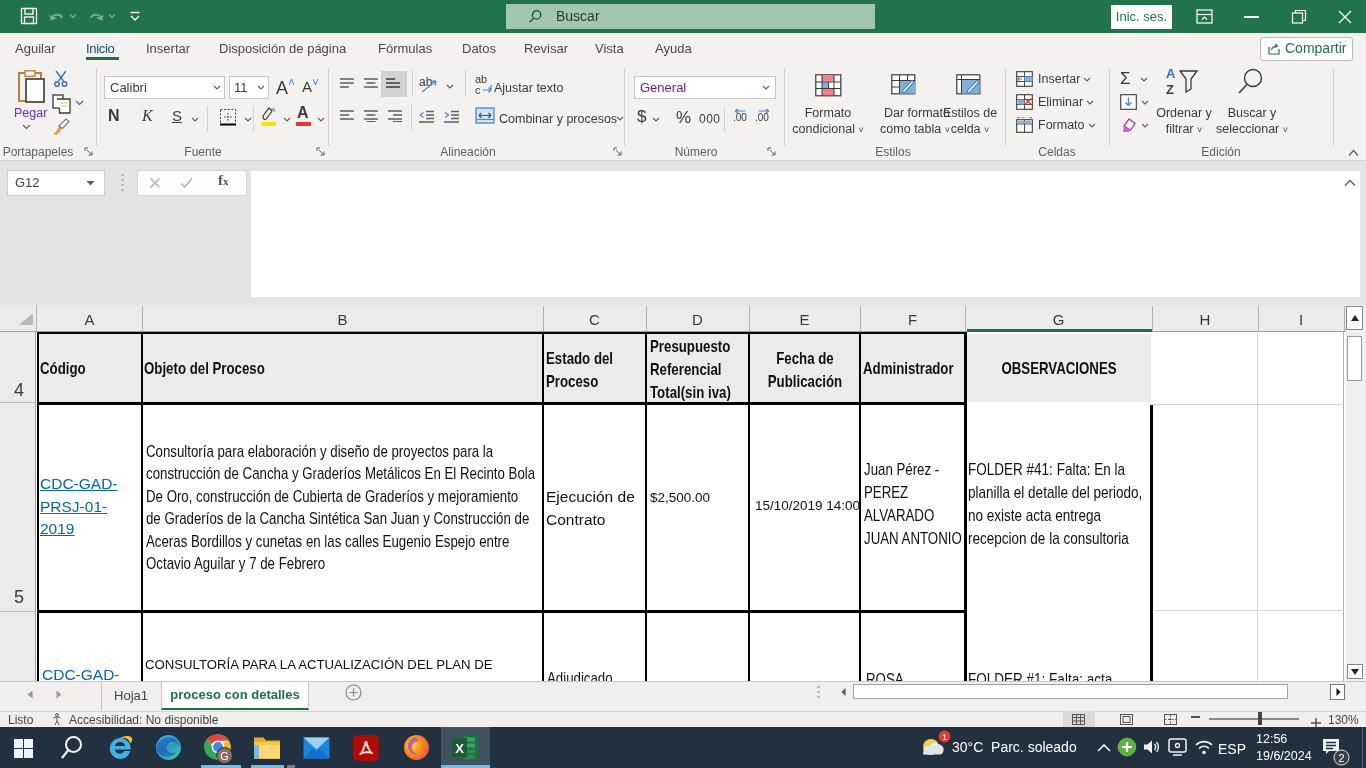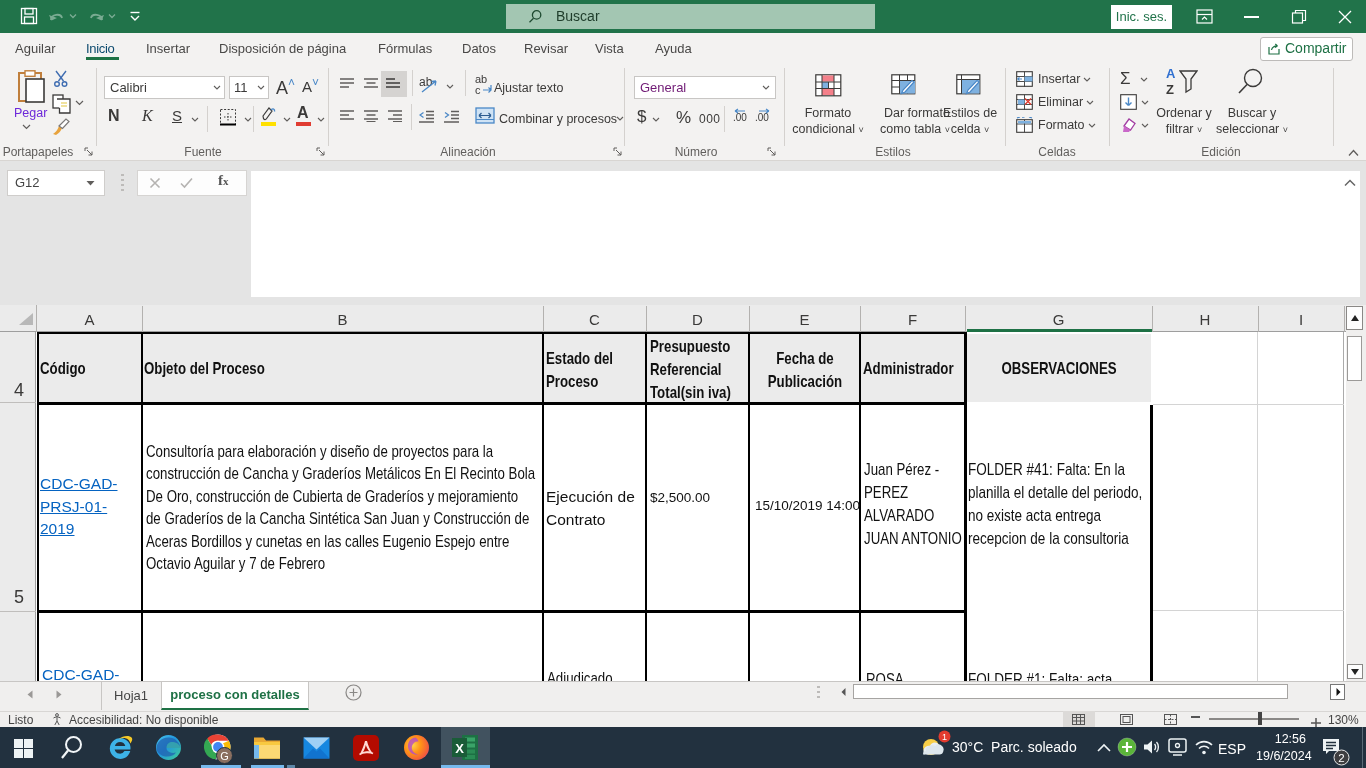--- a/index.html
+++ b/index.html
@@ -437,20 +437,21 @@
 
   <div class="cell" style="left:40px;top:141px;font-size:15.5px;line-height:22.7px;color:#0563c1;text-decoration:underline">CDC-GAD-<br>PRSJ-01-<br>2019</div>
   <div class="cell cnd" style="left:146px;top:109px;font-size:17px;line-height:22.4px">Consultoría para elaboración y diseño de proyectos para la<br>construcción de Cancha y Graderíos Metálicos En El Recinto Bola<br>De Oro, construcción de Cubierta de Graderíos y mejoramiento<br>de Graderíos de la Cancha Sintética San Juan y Construcción de<br>Aceras Bordillos y cunetas en las calles Eugenio Espejo entre<br>Octavio Aguilar y 7 de Febrero</div>
   <div class="cell" style="left:546px;top:153px;font-size:15.5px;line-height:23px">Ejecución de<br>Contrato</div>
   <div class="cell" style="left:650px;top:158px;font-size:13.5px">$2,500.00</div>
   <div class="cell" style="left:755px;top:166px;font-size:13.5px">15/10/2019 14:00</div>
   <div class="cell cnd" style="left:864px;top:126px;font-size:17px;line-height:23px">Juan Pérez -<br>PEREZ<br>ALVARADO<br>JUAN ANTONIO</div>
   <div class="cell cnd" style="left:968px;top:126px;font-size:17px;line-height:23px;transform:scaleX(0.795)">FOLDER #41: Falta: En la<br>planilla el detalle del periodo,<br>no existe acta entrega<br>recepcion de la consultoria</div>
 
   <div class="cell" style="left:42px;top:334px;font-size:15.5px;color:#0563c1;text-decoration:underline">CDC-GAD-</div>
+  <div class="cell" style="left:145px;top:325px;font-size:13.2px">CONSULTORÍA PARA LA ACTUALIZACIÓN DEL PLAN DE</div>
   <div class="cell cnd" style="left:547px;top:337px;font-size:17px">Adjudicado</div>
   <div class="cell cnd" style="left:866px;top:338px;font-size:17px">ROSA</div>
   <div class="cell cnd" style="left:968px;top:338px;font-size:17px;transform:scaleX(0.795)">FOLDER #1: Falta: acta</div>
 </div>
 
 <div class="abs" style="left:0;top:681px;width:1366px;height:30px;background:#f0efee;border-top:1px solid #c8c6c4"></div>
 <svg class="abs" style="left:26px;top:690px" width="8" height="9" viewBox="0 0 8 9">
       <path d="M6.5 0.5 V8.5 L1.5 4.5 z" fill="#9a9896"></path>
     </svg>
 <svg class="abs" style="left:55px;top:690px" width="8" height="9" viewBox="0 0 8 9">
@@ -639,21 +640,21 @@
     <rect x="1" y="1" width="17" height="13" rx="2" fill="none" stroke="#eef3f5" stroke-width="1.5"></rect>
     <circle cx="9.5" cy="7.5" r="2" fill="none" stroke="#eef3f5" stroke-width="1.3"></circle>
     <path d="M5 17 h9" stroke="#eef3f5" stroke-width="1.5"></path>
   </svg>
   <svg class="abs" style="left:1194px;top:12px" width="20" height="16" viewBox="0 0 20 16">
     <path d="M2 6 C6.5 1.5,13.5 1.5,18 6" fill="none" stroke="#eef3f5" stroke-width="1.6"></path>
     <path d="M5 9.5 C8 6.5,12 6.5,15 9.5" fill="none" stroke="#eef3f5" stroke-width="1.6"></path>
     <circle cx="10" cy="13.5" r="1.8" fill="#eef3f5"></circle>
   </svg>
   <div class="abs" style="left:1218px;top:14px;font-size:14px;color:#fff">ESP</div>
-  <div class="abs" style="left:1256px;top:4px;width:50px;text-align:right;font-size:12.5px;color:#fff;line-height:16.5px">12:56<br>19/6/2024</div>
+  <div class="abs" style="left:1256px;top:4px;width:50px;text-align:left;font-size:12.5px;color:#fff;line-height:16.5px">12:56<br>19/6/2024</div>
   <svg class="abs" style="left:1322px;top:11px" width="22" height="21" viewBox="0 0 22 21">
     <path d="M1 1 H17 V13 H7 L4 16 V13 H1 z" fill="#eef3f5"></path>
     <path d="M4 4.5 h10 M4 7.5 h10 M4 10.5 h7" stroke="#22313f" stroke-width="1.4"></path>
   </svg>
   <circle class="abs"></circle>
   <svg class="abs" style="left:1333px;top:22px" width="17" height="17" viewBox="0 0 17 17">
     <circle cx="8.5" cy="8.5" r="7.5" fill="#3e3e40" stroke="#e6e6e6" stroke-width="1"></circle>
     <text x="8.5" y="12.7" font-size="11.5" fill="#fff" text-anchor="middle" font-family="Liberation Sans">2</text>
   </svg>
   <div class="abs" style="left:1362px;top:0;width:1px;height:41px;background:#5a6a76"></div>

